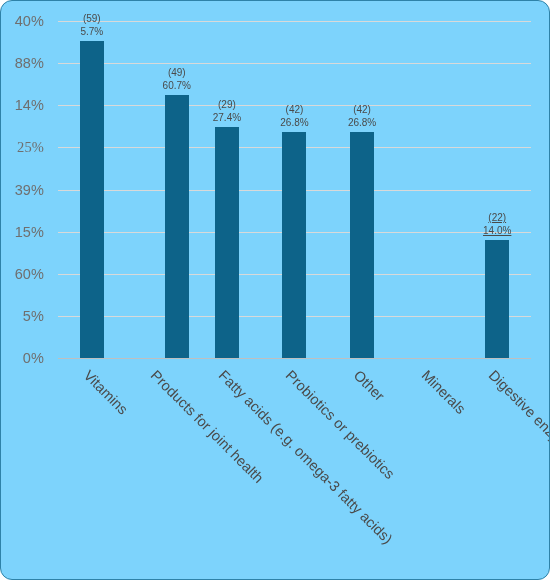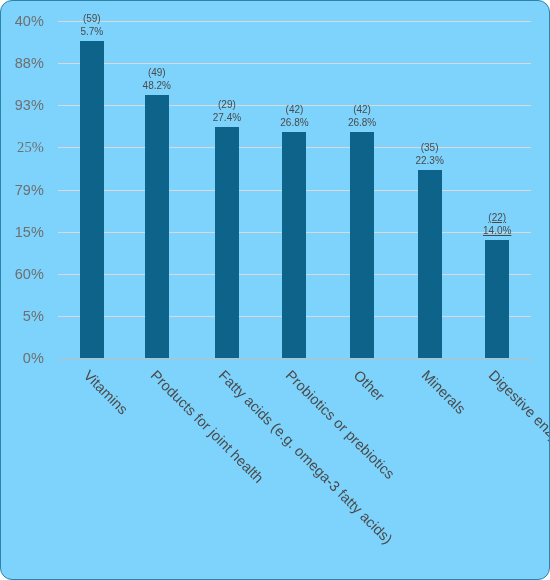--- a/index.html
+++ b/index.html
@@ -118,42 +118,42 @@
       <div class="gridline" style="top: 188.5px; position: absolute; left: 57px; width: 473px;"></div>
       <div class="gridline" style="top: 230.625px; position: absolute; left: 57px; width: 473px;"></div>
       <div class="gridline" style="top: 272.75px; position: absolute; left: 57px; width: 473px;"></div>
       <div class="gridline" style="top: 314.875px; position: absolute; left: 57px; width: 473px;"></div>
       <div class="gridline baseline" style="top: 357px; position: absolute; left: 57px; width: 473px;"></div>
     </div>
 
   <div id="y-axis">
       <div class="y-tick" style="top: 0px;">40%</div>
       <div class="y-tick" style="top: 42.125px;">88%</div>
-      <div class="y-tick" style="top: 84.25px;">93%</div>
+      <div class="y-tick" style="top: 84.25px;">14%</div>
       <div class="y-tick" style="top: 126.375px; font-family: Liberation Serif, serif;">25%</div>
-      <div class="y-tick" style="top: 168.5px;">79%</div>
+      <div class="y-tick" style="top: 168.5px;">39%</div>
       <div class="y-tick" style="top: 210.625px;">15%</div>
       <div class="y-tick" style="top: 252.75px;">60%</div>
       <div class="y-tick" style="top: 294.875px;">5%</div>
       <div class="y-tick" style="top: 337px;">0%</div>
     </div>
 
   <div id="plot-area">
       <div class="bar-slot" style="left: 0px; width: 67.5714px;">
         <div class="bar" title="Vitamins 37.6%" style="height: 316.78px; background: rgb(13, 99, 137);"></div>
         <div class="bar-label" style="bottom: 319.78px; color: rgb(74, 74, 74);">
           <span class="count">(59)</span>
           <span class="pct">5.7%</span>
         </div>
       </div>
-      <div class="bar-slot" style="left: 65px; width: 67.5714px;">
+      <div class="bar-slot" style="left: 85px; width: 67.5714px;">
         <div class="bar" title="Products for joint health 31.2%" style="height: 262.86px; background: rgb(13, 99, 137);"></div>
         <div class="bar-label" style="bottom: 265.86px; color: rgb(74, 74, 74);">
           <span class="count">(49)</span>
-          <span class="pct">48.2%</span>
+          <span class="pct">60.7%</span>
         </div>
       </div>
       <div class="bar-slot" style="left: 135.143px; width: 67.5714px;">
         <div class="bar" title="Fatty acids (e.g. omega-3 fatty acids) 27.4%" style="height: 230.845px; background: rgb(13, 99, 137);"></div>
         <div class="bar-label" style="bottom: 233.845px; color: rgb(74, 74, 74);">
           <span class="count">(29)</span>
           <span class="pct">27.4%</span>
         </div>
       </div>
       <div class="bar-slot" style="left: 202.714px; width: 67.5714px;">
@@ -163,27 +163,20 @@
           <span class="pct">26.8%</span>
         </div>
       </div>
       <div class="bar-slot" style="left: 270.286px; width: 67.5714px;">
         <div class="bar" title="Other 26.8%" style="height: 225.79px; background: rgb(13, 99, 137);"></div>
         <div class="bar-label" style="bottom: 228.79px; color: rgb(74, 74, 74);">
           <span class="count">(42)</span>
           <span class="pct">26.8%</span>
         </div>
       </div>
-      <div class="bar-slot" style="left: 337.857px; width: 67.5714px;">
-        <div class="bar" title="Minerals 22.3%" style="height: 187.877px; background: rgb(13, 99, 137);"></div>
-        <div class="bar-label" style="bottom: 190.877px; color: rgb(74, 74, 74);">
-          <span class="count">(35)</span>
-          <span class="pct">22.3%</span>
-        </div>
-      </div>
       <div class="bar-slot" style="left: 405.429px; width: 67.5714px;">
         <div class="bar" title="Digestive enzymes 14.0%" style="height: 117.95px; background: rgb(13, 99, 137);"></div>
         <div class="bar-label" style="bottom: 120.95px; color: rgb(74, 74, 74); text-decoration: underline;">
           <span class="count">(22)</span>
           <span class="pct">14.0%</span>
         </div>
       </div>
     </div>
 
   <div id="x-axis">

